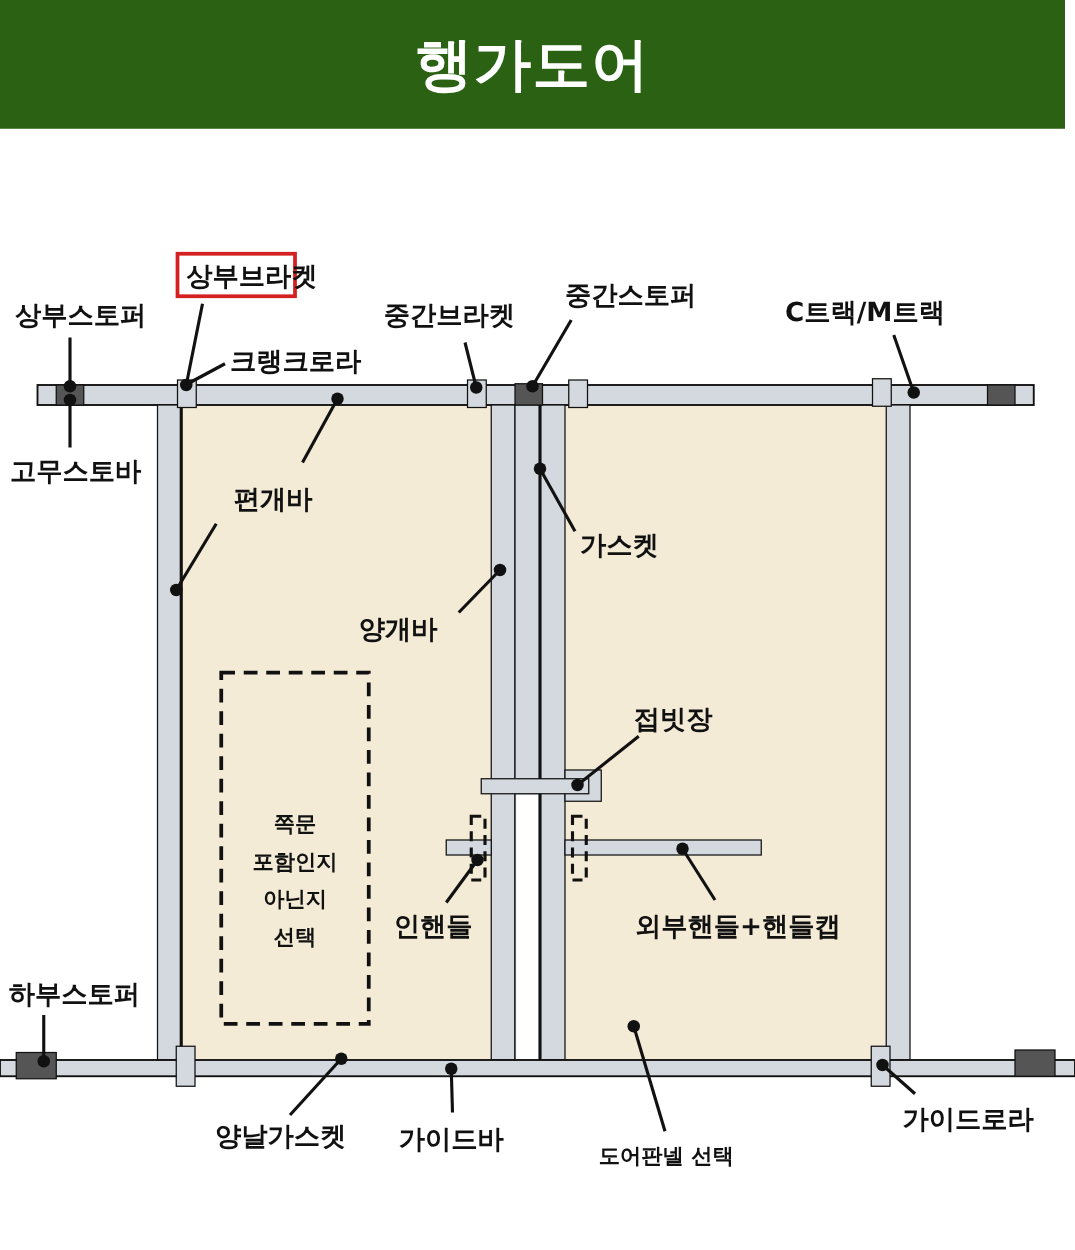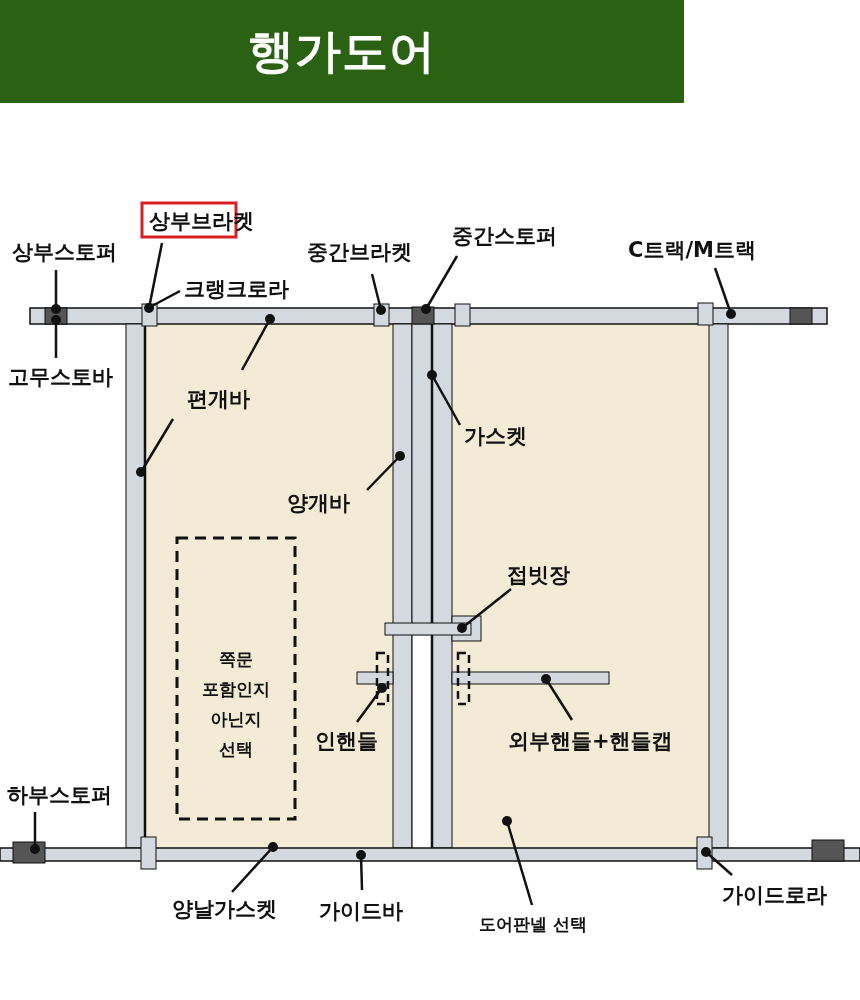--- a/index.html
+++ b/index.html
@@ -1,17 +1,17 @@
 <!DOCTYPE html>
 <html><head>
 <meta charset="utf-8">
 <style>
   html, body { margin: 0; padding: 0; background: #ffffff; }
   body { width: 860px; height: 1000px; position: relative; overflow: hidden; font-family: "DejaVu Sans", "Liberation Sans", sans-serif; }
-  .header { position: absolute; left: 0; top: 0; width: 684px; height: 103px; background: #2a6112; display: flex; align-items: center; justify-content: center; }
+  .header { position: absolute; left: 0; top: 0; width: 852px; height: 103px; background: #2a6112; display: flex; align-items: center; justify-content: center; }
   .header h1 { margin: 0; color: #ffffff; font-size: 46px; font-weight: bold; letter-spacing: 1px; }
   svg.diagram { position: absolute; left: 0; top: 0; }
   .lbl { font-family: "DejaVu Sans", "Liberation Sans", sans-serif; font-weight: bold; fill: #111111; font-size: 21px; }
   .lbl-sm { font-family: "DejaVu Sans", "Liberation Sans", sans-serif; font-weight: bold; fill: #111111; font-size: 17px; }
 </style>
 </head>
 <body>
 
 <div class="header">
   <h1>행가도어</h1>

